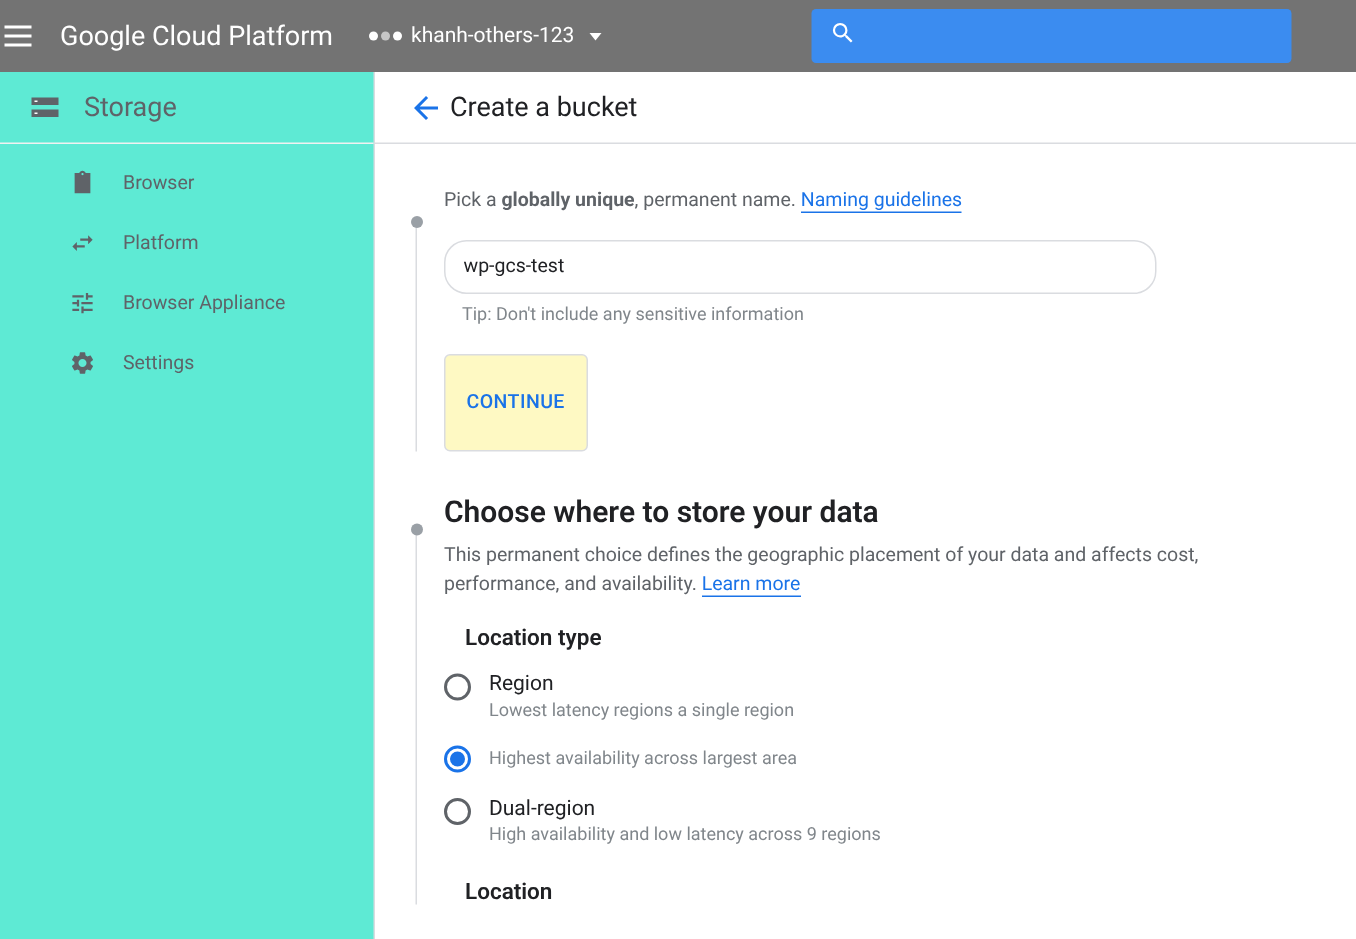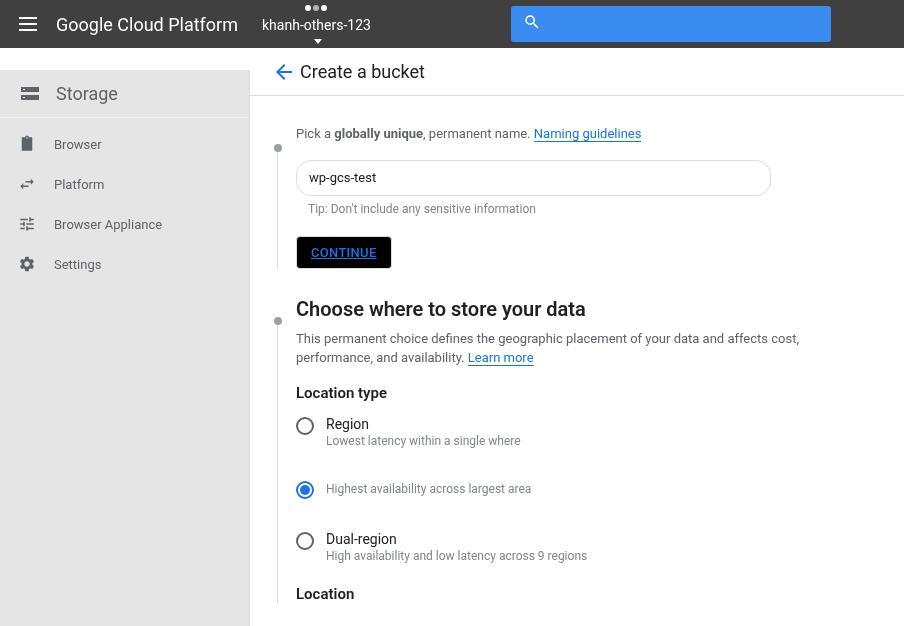--- a/index.html
+++ b/index.html
@@ -1,67 +1,67 @@
 <!DOCTYPE html>
 <html><head>
   <meta charset="utf-8">
   <style>
     * { margin: 0; padding: 0; box-sizing: border-box; font-family: Roboto, "Helvetica Neue", Arial, sans-serif; }
     body { width: 904px; height: 626px; overflow: hidden; background: #fff; }
     
     .top-bar {
       height: 48px;
-      background: #404040;
+      background: #737373;
       display: flex;
       align-items: center;
-      padding: 0 16px;
+      padding: 0 0;
       color: #fff;
     }
     .hamburger { width: 24px; height: 24px; display: flex; flex-direction: column; justify-content: center; gap: 4px; cursor: pointer; margin-right: 16px; }
     .hamburger span { height: 2px; background: #fff; width: 18px; margin: 0 auto; }
     .gcp-logo { font-size: 18px; font-weight: 400; margin-right: 24px; }
-    .project-selector { display: flex; align-items: center; cursor: pointer; font-size: 14px; gap: 6px; flex-direction: column; }
+    .project-selector { display: flex; align-items: center; cursor: pointer; font-size: 14px; gap: 6px; }
     .proj-dots { display: flex; gap: 2px; }
     .proj-dots span { width: 6px; height: 6px; border-radius: 50%; background: #fff; display: inline-block; }
     .proj-dots span:nth-child(2) { background: rgba(255,255,255,0.6); }
     .chevron-down { width: 0; height: 0; border-left: 4px solid transparent; border-right: 4px solid transparent; border-top: 5px solid #fff; margin-left: 4px; }
     .search-box { margin-left: 140px; background: #3b8cf0; height: 36px; width: 320px; border-radius: 3px; display: flex; align-items: center; padding: 0 12px; }
     .search-icon svg { width: 18px; height: 18px; fill: #fff; }
     
     .layout { display: flex; height: calc(100% - 48px); }
     
-    .sidebar { width: 250px; border-right: 1px solid #dadce0; background: #e5e5e5; margin-top: 22px; }
+    .sidebar { width: 250px; border-right: 1px solid #dadce0; background: #5eead4; }
     .service-header { display: flex; align-items: center; height: 48px; padding: 0 18px; gap: 14px; border-bottom: 1px solid #f1f1f1; }
     .service-header .title { font-size: 18px; color: #5f6368; }
     .storage-icon { width: 24px; height: 24px; }
-    .nav-list { list-style: none; padding-top: 6px; }
+    .nav-list { list-style: none; padding-top: 6px; padding-left: 28px; }
     .nav-item { display: flex; align-items: center; height: 40px; padding: 0 18px; gap: 18px; color: #5f6368; font-size: 13px; cursor: pointer; }
     .nav-icon { width: 18px; height: 18px; color: #5f6368; display:flex; align-items:center; justify-content:center; }
     
     .main { flex: 1; overflow-y: auto; }
     .page-header { display: flex; align-items: center; height: 48px; padding: 0 22px; gap: 4px; border-bottom: 1px solid #dadce0; }
     .back-arrow { width: 24px; height: 24px; cursor: pointer; }
     .back-arrow svg { fill: #1a73e8; }
     .page-title { font-size: 18px; color: #202124; font-weight: 400; }
     
     .content { padding: 28px 40px 40px 24px; }
     .step-bullet { width: 8px; height: 8px; border-radius: 50%; background: #9aa0a6; margin-top: 10px; flex-shrink: 0; }
     .step-body { flex: 1; border-left: 0; padding-left: 0; }
     .step-title { font-size: 20px; font-weight: 600; color: #202124; margin-bottom: 8px; }
     .step-desc { font-size: 13px; color: #5f6368; line-height: 1.5; margin-bottom: 16px; }
     .step-desc strong { color: #5f6368; font-weight: 700; }
     .step-desc a { color: #1a73e8; text-decoration: none; border-bottom: 1px solid #1a73e8; }
     
     .text-input { width: 475px; height: 36px; border: 1px solid #dadce0; border-radius: 15px; padding: 0 12px; font-size: 13px; color: #202124; outline: none; }
     .input-tip { font-size: 12px; color: #80868b; margin-top: 6px; padding-left: 12px; }
     
-    .continue-btn { margin-top: 20px; border: 1px solid #dadce0; background: #000000; color: #1a73e8; font-size: 13px; font-weight: 500; letter-spacing: 0.3px; padding: 8px 14px; border-radius: 4px; cursor: pointer; text-decoration: underline; }
-    
-    .sub-heading { font-size: 15px; font-weight: 600; color: #202124; margin-bottom: 14px; }
-    .radio-group { display: flex; flex-direction: column; gap: 32px; margin-bottom: 22px; }
+    .continue-btn { margin-top: 20px; border: 1px solid #dadce0; background: #fef9c3; color: #1a73e8; font-size: 13px; font-weight: 500; letter-spacing: 0.3px; padding: 24px 14px; border-radius: 4px; cursor: pointer; }
+    
+    .sub-heading { font-size: 15px; font-weight: 600; color: #202124; margin-bottom: 14px; margin-left: 14px; }
+    .radio-group { display: flex; flex-direction: column; gap: 16px; margin-bottom: 22px; }
     .radio-item { display: flex; gap: 12px; cursor: pointer; }
     .radio-circle { width: 18px; height: 18px; border: 2px solid #5f6368; border-radius: 50%; flex-shrink: 0; display: flex; align-items: center; justify-content: center; margin-top: 1px; }
     .radio-circle.selected { border-color: #1a73e8; }
     .radio-circle.selected::after { content:""; width: 10px; height: 10px; background: #1a73e8; border-radius: 50%; }
     .radio-label { font-size: 14px; color: #202124; }
     .radio-sub { font-size: 12px; color: #80868b; margin-top: 2px; }
     
     .step-wrap { position: relative; padding-left: 22px; }
     .step-wrap::before { content:""; position:absolute; left: 3px; top: 24px; bottom: 0; width: 1px; background: #dadce0; }
     .step-wrap .step-bullet { position: absolute; left: 0; top: 10px; }
@@ -172,21 +172,21 @@
           <div class="step-title">Choose where to store your data</div>
           <div class="step-desc">
             <span>This permanent choice defines the geographic placement of your data and affects cost, performance, and availability. </span><a href="#">Learn more</a>
           </div>
           <div class="sub-heading">Location type</div>
           <div class="radio-group">
             <div class="radio-item">
               <div class="radio-circle"></div>
               <div>
                 <div class="radio-label">Region</div>
-                <div class="radio-sub">Lowest latency within a single where</div>
+                <div class="radio-sub">Lowest latency regions a single region</div>
               </div>
             </div>
             <div class="radio-item">
               <div class="radio-circle selected"></div>
               <div>
                 <div class="radio-sub">Highest availability across largest area</div>
               </div>
             </div>
             <div class="radio-item">
               <div class="radio-circle"></div>

